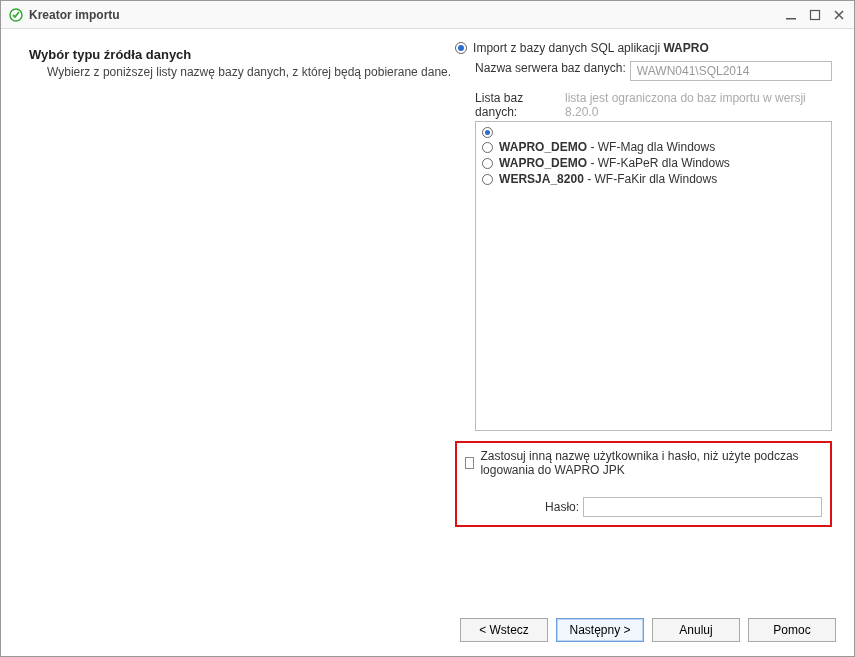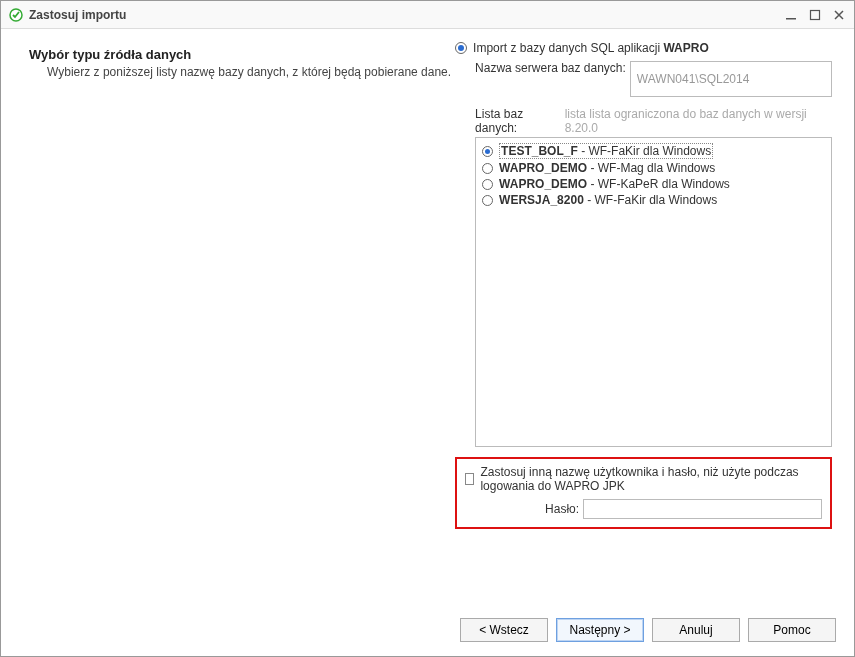--- a/index.html
+++ b/index.html
@@ -115,21 +115,21 @@
       align-items: flex-start;
       margin-left: 20px;
       margin-bottom: 10px;
     }
     .server-row label {
       margin-right: 4px;
       white-space: nowrap;
     }
     .server-input {
       flex: 1;
-      height: 36px;
+      height: 20px;
       border: 1px solid #bbb;
       background: #fff;
       color: #999;
       padding: 0 6px;
       font-size: 12px;
       font-family: inherit;
     }
     .list-header {
       display: flex;
       justify-content: space-between;
@@ -178,21 +178,21 @@
     .db-item .db-text { }
     .cred-box {
       margin-top: 10px;
       border: 2px solid #d11;
       padding: 6px 8px 8px 8px;
     }
     .cred-check-row {
       display: flex;
       align-items: center;
       gap: 6px;
-      margin-bottom: 6px;
+      margin-bottom: 20px;
     }
     .cred-check-row .chk {
       width: 12px;
       height: 12px;
       border: 1px solid #888;
       background: #fff;
     }
     .cred-field {
       display: flex;
       align-items: center;
@@ -243,21 +243,21 @@
 <body>
 
 <div class="window">
   <div class="titlebar">
     <span class="title-icon">
       <svg width="14" height="14" viewBox="0 0 14 14">
           <circle cx="7" cy="7" r="6" fill="#fff" stroke="#3a3" stroke-width="1.5"></circle>
           <path d="M4 7 l2 2 l4 -5" stroke="#3a3" stroke-width="1.8" fill="none"></path>
         </svg>
     </span>
-    <span class="title-text">Zastosuj importu</span>
+    <span class="title-text">Kreator importu</span>
     <div class="win-controls">
       <span class="win-btn">
         <svg width="12" height="12" viewBox="0 0 12 12">
             <rect x="1" y="9" width="10" height="1.5" fill="#555"></rect>
           </svg>
       </span>
       <span class="win-btn">
         <svg width="12" height="12" viewBox="0 0 12 12">
             <rect x="1.5" y="1.5" width="9" height="9" fill="none" stroke="#555" stroke-width="1.2"></rect>
           </svg>
@@ -289,30 +289,29 @@
       </div>
 
       <div class="server-row">
         <label>Nazwa serwera baz danych:</label>
         <input class="server-input" type="text" readonly="" value="WAWN041\SQL2014" style="">
       </div>
 
       <div class="list-header">
         <span>Lista baz danych:</span>
         <span class="list-limit">
-          <span>lista lista ograniczona do baz danych w wersji </span><span class="ver">8.20.0</span>
+          <span>lista jest ograniczona do baz importu w wersji </span><span class="ver">8.20.0</span>
         </span>
       </div>
 
       <div class="db-list" id="db-list">
           <div class="db-item selected">
             <span class="rb-outer-sm">
               <span class="rb-inner-sm"></span>
             </span>
-            <span class="db-text"><span class="db-name">TEST_BOL_F</span><span> - WF-FaKir dla Windows</span></span>
           </div>
           <div class="db-item">
             <span class="rb-outer-sm"></span>
             <span class="db-text"><span class="db-name">WAPRO_DEMO</span><span> - WF-Mag dla Windows</span></span>
           </div>
           <div class="db-item">
             <span class="rb-outer-sm"></span>
             <span class="db-text"><span class="db-name">WAPRO_DEMO</span><span> - WF-KaPeR dla Windows</span></span>
           </div>
           <div class="db-item">

